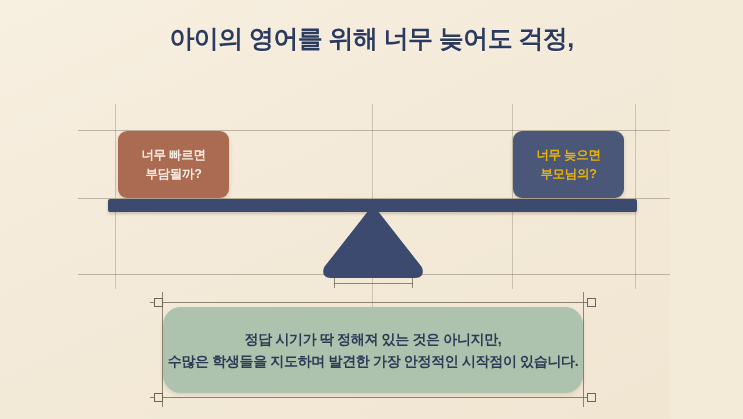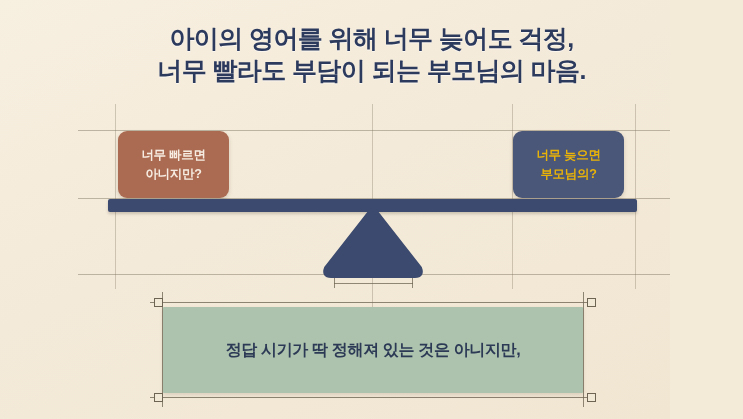--- a/index.html
+++ b/index.html
@@ -135,27 +135,27 @@
   #measure .tick.b { left: 78px; }
 
   
   #msg-box {
     position: absolute;
     left: 163px;
     top: 307px;
     width: 420px;
     height: 86px;
     background: #adc3ad;
-    border-radius: 1px;
+    border-radius: 18px;
     display: flex;
     flex-direction: column;
     align-items: center;
     justify-content: center;
     color: #2c3a56;
-    font-size: 16px;
+    font-size: 14px;
     font-weight: bold;
     line-height: 22px;
     letter-spacing: -0.35px;
     box-shadow: 0 2px 4px rgba(70,60,40,0.14);
   }
   #msg-box .l { display: block; white-space: nowrap; }
 
   
   .sel-line-h {
     position: absolute;
@@ -185,26 +185,25 @@
   <div class="guide-v" style="left:372px; top:104px;  height:205px;"></div>
   <div class="guide-v" style="left:512px; top:104px; height:185px;"></div>
   <div class="guide-v" style="left:635px; top:104px;  height:185px;"></div>
 
   <div class="guide-h" style="left:78px;  top:130px; width:592px;"></div>
   <div class="guide-h" style="left:78px;  top:198px; width:592px;"></div>
   <div class="guide-h" style="left:78px;  top:274px; width:592px;"></div>
 
   <div id="title">
     <span class="line">아이의 영어를 위해 너무 늦어도 걱정,</span>
-    <span class="line">너무 빨라도 부담이 되는 부모님의 마음.</span>
   </div>
 
   <div id="box-left" class="pan-box">
     <span class="l">너무 빠르면</span>
-    <span class="l">아니지만?</span>
+    <span class="l">부담될까?</span>
   </div>
 
   <div id="box-right" class="pan-box">
     <span class="l">너무 늦으면</span>
     <span class="l">부모님의?</span>
   </div>
 
   <div id="beam"></div>
 
   <div id="fulcrum">
@@ -219,20 +218,21 @@
     <div class="tick b"></div>
   </div>
 
   <div class="sel-line-h" style="left:150px; top:302px; width:445px;"></div>
   <div class="sel-line-h" style="left:150px; top:397px; width:445px;"></div>
   <div class="sel-line-v" style="left:162px; top:292px; height:115px;"></div>
   <div class="sel-line-v" style="left:583px; top:292px; height:115px;"></div>
 
   <div id="msg-box">
     <span class="l">정답 시기가 딱 정해져 있는 것은 아니지만,</span>
+    <span class="l">수많은 학생들을 지도하며 발견한 가장 안정적인 시작점이 있습니다.</span>
   </div>
 
   <div class="handle" style="left:154px; top:298px;"></div>
   <div class="handle" style="left:587px; top:298px;"></div>
   <div class="handle" style="left:154px; top:393px;"></div>
   <div class="handle" style="left:587px; top:393px;"></div>
 
 </div>
 
 </body></html>

